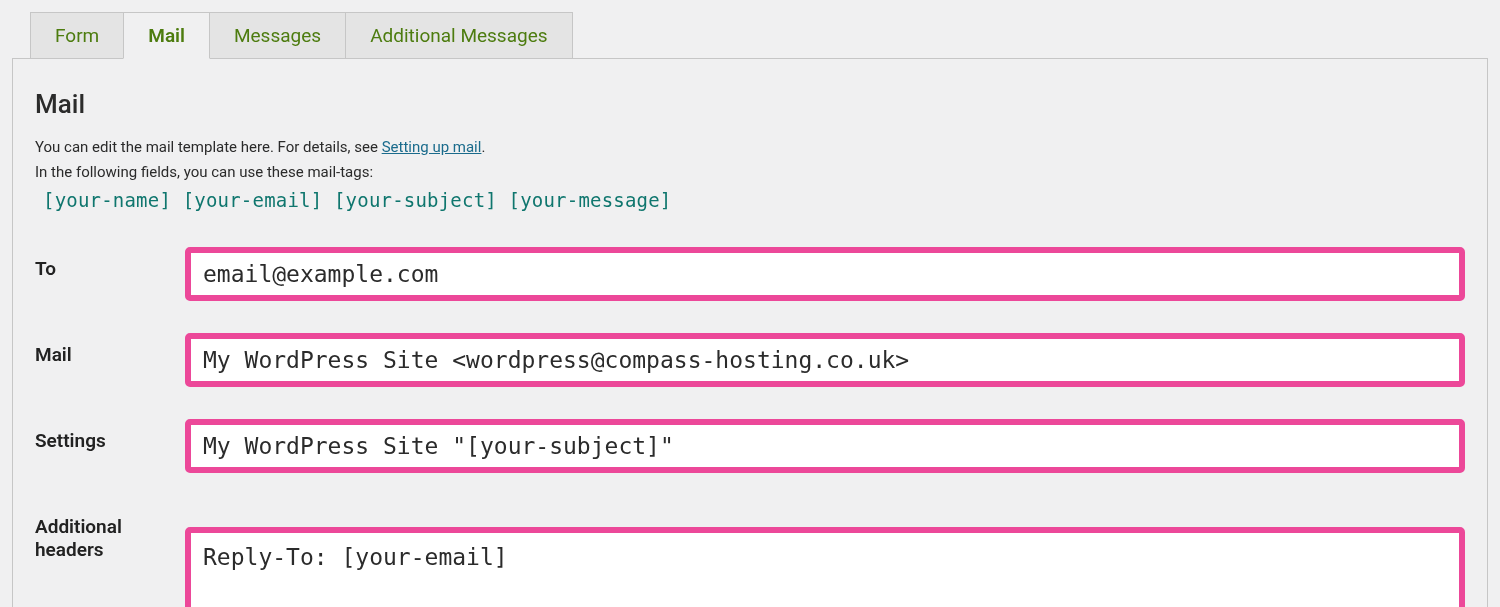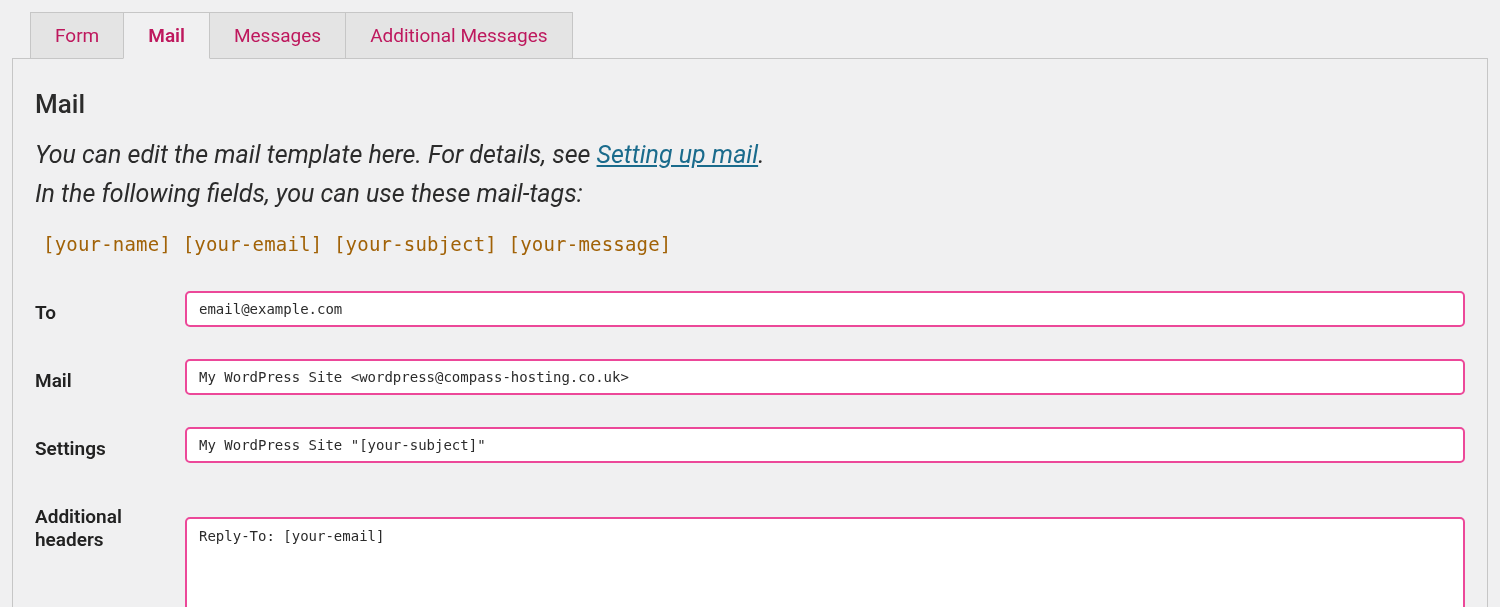--- a/index.html
+++ b/index.html
@@ -15,21 +15,21 @@
       gap: 0;
       margin-left: 18px;
       position: relative;
       z-index: 2;
     }
     .tab {
       padding: 11px 24px;
       background: #e4e4e4;
       border: 1px solid #c6c6c6;
       border-bottom: none;
-      color: #be185d;
+      color: #4d7c0f;
       font-size: 19px;
       cursor: pointer;
       margin-right: -1px;
     }
     .tab.active {
       background: #f0f0f1;
       border: 1px solid #c6c6c6;
       border-bottom: 1px solid #f0f0f1;
       font-weight: 600;
       margin-bottom: -1px;
@@ -40,35 +40,34 @@
       margin-top: 0px;
       background: #f0f0f1;
     }
     .panel h3 {
       font-size: 26px;
       font-weight: 500;
       margin-bottom: 18px;
       color: #2b2b2b;
     }
     .helptext {
-      font-size: 25px;
+      font-size: 15px;
       line-height: 1.4;
       color: #2b2b2b;
       margin-bottom: 4px;
-      font-style: italic;
     }
     .helptext a {
       color: #1a6b8c;
       text-decoration: underline;
     }
     .mailtags {
       font-family: ui-monospace, Menlo, Consolas, monospace;
       font-size: 19px;
-      color: #a16207;
-      margin-top: 22px;
+      color: #0f766e;
+      margin-top: 6px;
       margin-left: 8px;
       letter-spacing: 0.2px;
     }
     .form-table {
       margin-top: 36px;
       width: 100%;
     }
     .form-row {
       display: flex;
       align-items: flex-start;
@@ -82,23 +81,23 @@
       font-size: 19px;
       padding-top: 10px;
       color: #222;
     }
     .form-field {
       flex: 1;
     }
     input[type="text"], textarea {
       width: 100%;
       font-family: ui-monospace, Menlo, Consolas, monospace;
-      font-size: 14px;
+      font-size: 23px;
       padding: 8px 12px;
-      border: 2px solid #ec4899;
+      border: 6px solid #ec4899;
       border-radius: 5px;
       background: #ffffff;
       color: #2b2b2b;
     }
     textarea {
       min-height: 104px;
       resize: both;
       line-height: 1.4;
       margin-top: 22px;
     }

